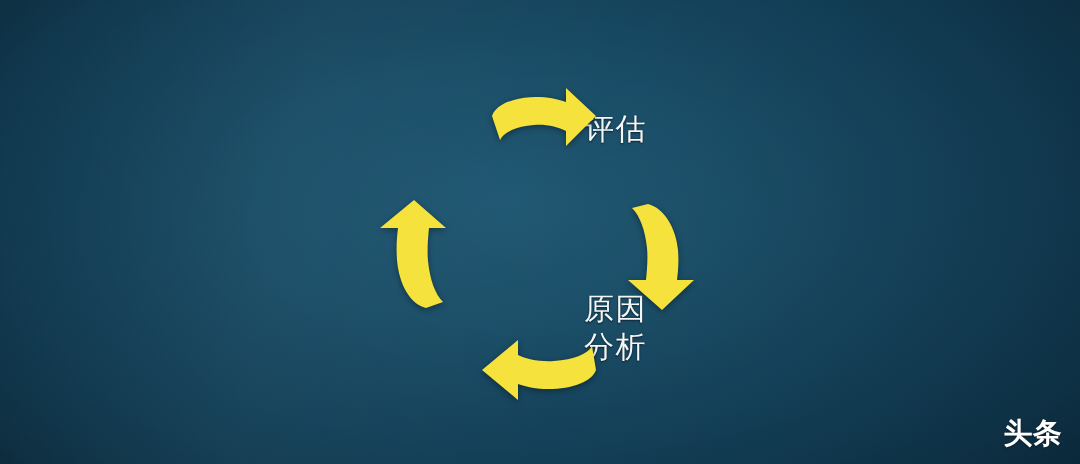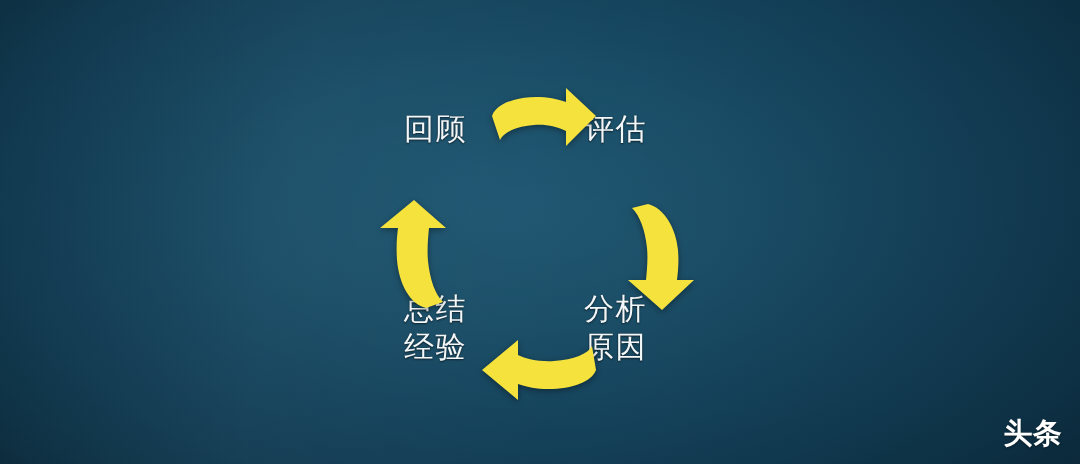--- a/index.html
+++ b/index.html
@@ -114,36 +114,31 @@
 <body>
 
 <div id="stage">
 
   <div id="vignette"></div>
   <div id="sheen"></div>
 
   <div class="cycle">
 
     <div class="node node-review">
-      <span class="ln">回顾</span>
     </div>
 
     <div class="node node-evaluate">
       <span class="ln">评估</span>
     </div>
 
     <div class="node node-analyze">
+      <span class="ln">原因</span>
       <span class="ln">分析</span>
-      <span class="ln">原因</span>
-    </div>
-
-    <div class="node node-summary">
-      <span class="ln">总结</span>
-      <span class="ln">经验</span>
-    </div>
+    </div>
+
 
     <div class="arrow arrow-top">
       <svg viewBox="0 0 108 78" width="108" height="78" aria-hidden="true">
         <path d="M2,30
                  C 6,18 26,10 50,11
                  C 62,11.5 70,14 76,16
                  L 76,2
                  L 106,30
                  L 76,60
                  L 76,45

